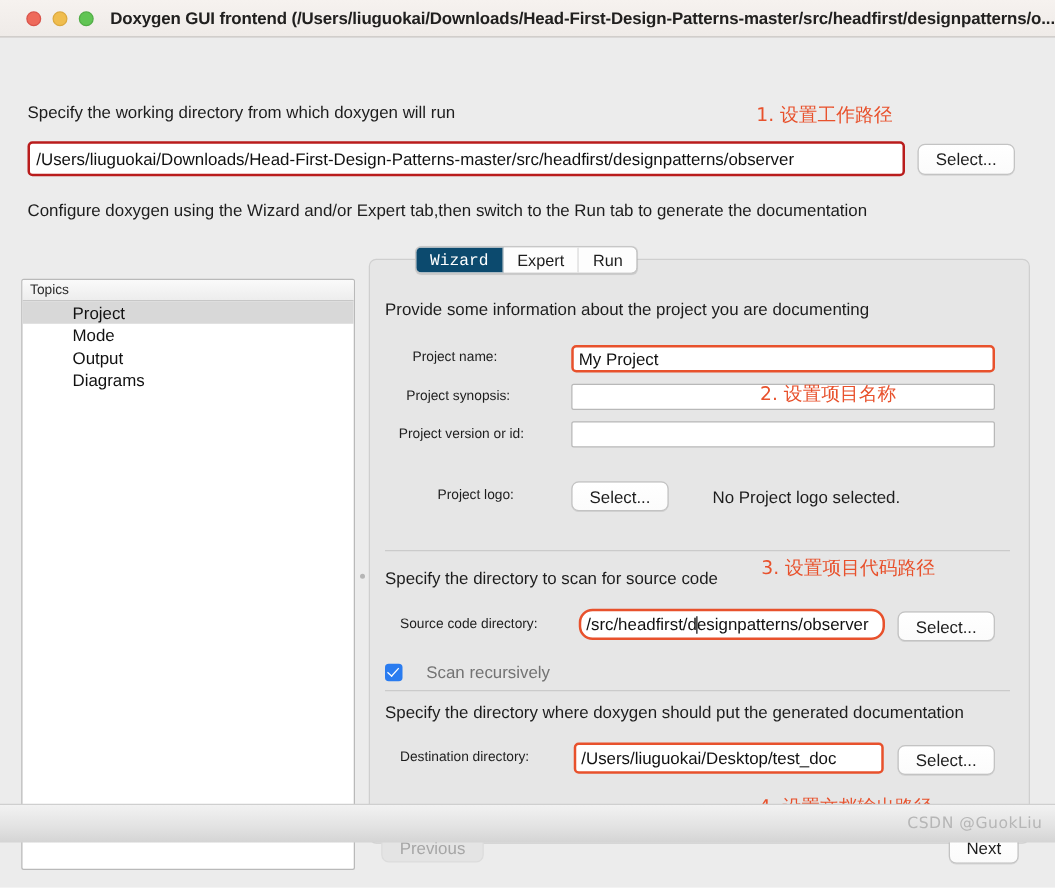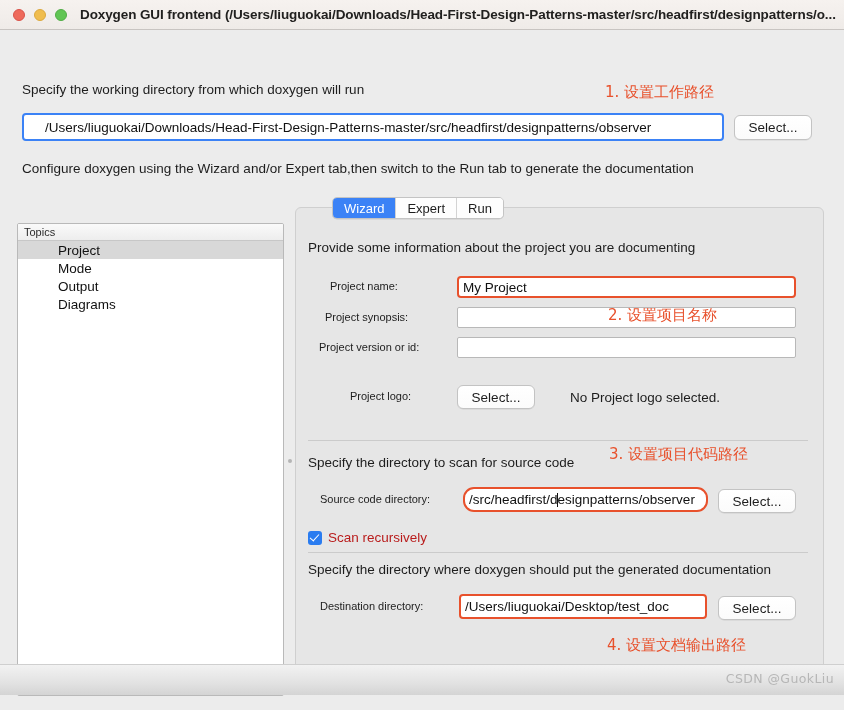--- a/index.html
+++ b/index.html
@@ -20,20 +20,21 @@
 
   
   #titlebar {
     position: absolute;
     left: 0; top: 0;
     width: 844px; height: 30px;
     background: linear-gradient(to bottom, #f6f2ef 0%, #efebe8 100%);
     border-bottom: 1px solid #c8c4c1;
     display: flex;
     align-items: center;
+    justify-content: flex-end;
   }
   .traffic {
     width: 12px; height: 12px;
     border-radius: 50%;
     margin-left: 9px;
     flex: 0 0 auto;
   }
   #tl-close  { background: #ee6a5b; border: 1px solid #d9534a; margin-left: 13px; }
   #tl-min    { background: #f0bd4e; border: 1px solid #dca93e; }
   #tl-max    { background: #61c554; border: 1px solid #51ad46; }
@@ -63,23 +64,23 @@
   }
 
   
   #workdir-label { left: 22px; top: 51px; }
 
   #workdir-field {
     position: absolute;
     left: 22px; top: 82px;
     width: 702px; height: 28px;
     background: #ffffff;
-    border: 2px solid #3b82f6;
+    border: 2px solid #b91c1c;
     border-radius: 4px;
-    padding: 0 21px;
+    padding: 0 5px;
     font-size: 13.5px;
     color: #111;
     display: flex;
     align-items: center;
     white-space: nowrap;
     overflow: hidden;
   }
 
   .mac-btn {
     position: absolute;
@@ -115,22 +116,23 @@
     font-size: 13px;
     color: #1d1d1d;
     padding: 0 11px;
     display: flex;
     align-items: center;
     border-right: 1px solid #d3d3d3;
     background: #fdfdfd;
   }
   .tab:last-child { border-right: none; }
   .tab.active {
-    background: #3b82f6;
+    background: #0c4a6e;
     color: #ffffff;
+    font-family: Liberation Mono, monospace;
   }
 
   
   #tabpanel {
     position: absolute;
     left: 295px; top: 176px;
     width: 529px; height: 468px;
     background: #e6e6e6;
     border: 1px solid #cfcfcf;
     border-radius: 6px;
@@ -253,23 +255,23 @@
   #chk-box::after {
     content: "";
     position: absolute;
     left: 4.4px; top: 1.5px;
     width: 4px; height: 8px;
     border: solid #ffffff;
     border-width: 0 1.8px 1.8px 0;
     transform: rotate(42deg);
   }
   #chk-label {
-    margin-left: 6px;
-    font-size: 13.5px;
-    color: #b91c1c;
+    margin-left: 19px;
+    font-size: 13.5px;
+    color: #737373;
     white-space: nowrap;
   }
 
   #dest-intro { left: 308px; top: 531px; }
 
   #lbl-destdir { left: 320px; top: 569px; width: 131px; }
   #fld-destdir {
     left: 459px; top: 563px;
     width: 248px; height: 25px;
   }
@@ -297,21 +299,21 @@
     font-family: "DejaVu Sans", "Liberation Sans", sans-serif;
   }
   #anno1 { left: 605px; top: 52px; }
   #anno2 { left: 608px; top: 275px; }
   #anno3 { left: 609px; top: 414px; }
   #anno4 { left: 607px; top: 605px; }
 
   
   #footer {
     position: absolute;
-    left: 0; top: 664px;
+    left: 0; top: 643px;
     width: 844px; height: 31px;
     background: linear-gradient(to bottom, #f2f2f2 0%, #e2e2e2 60%, #d4d4d4 100%);
     border-top: 1px solid #cfcfcf;
   }
   #watermark {
     position: absolute;
     right: 10px; top: 6px;
     font-size: 12.5px;
     color: #b6b6b6;
     letter-spacing: 0.4px;

